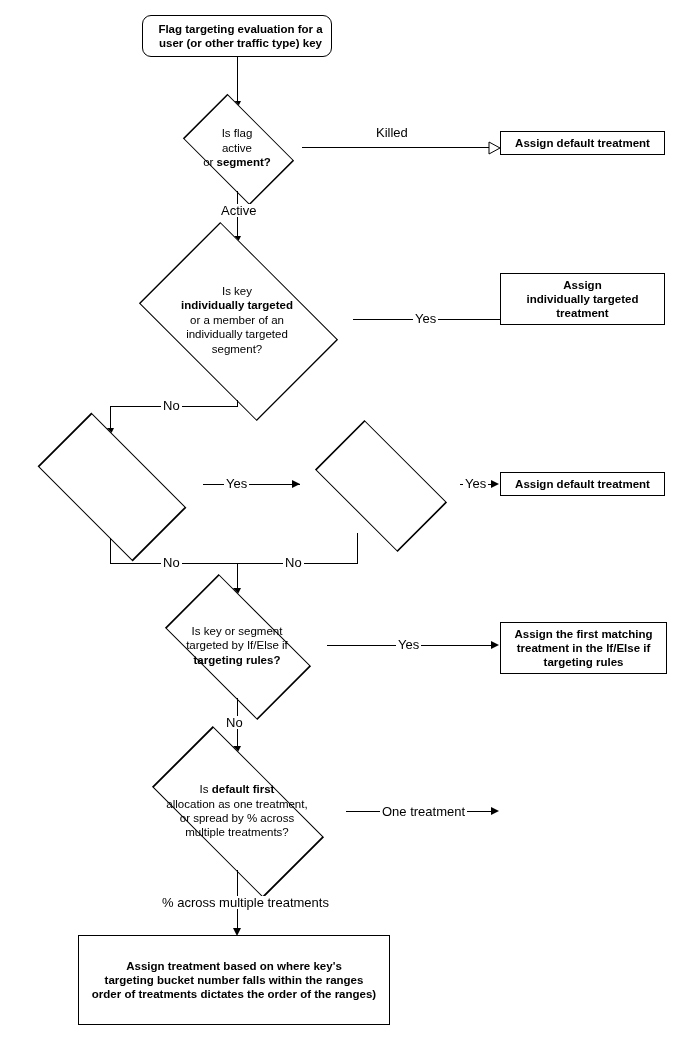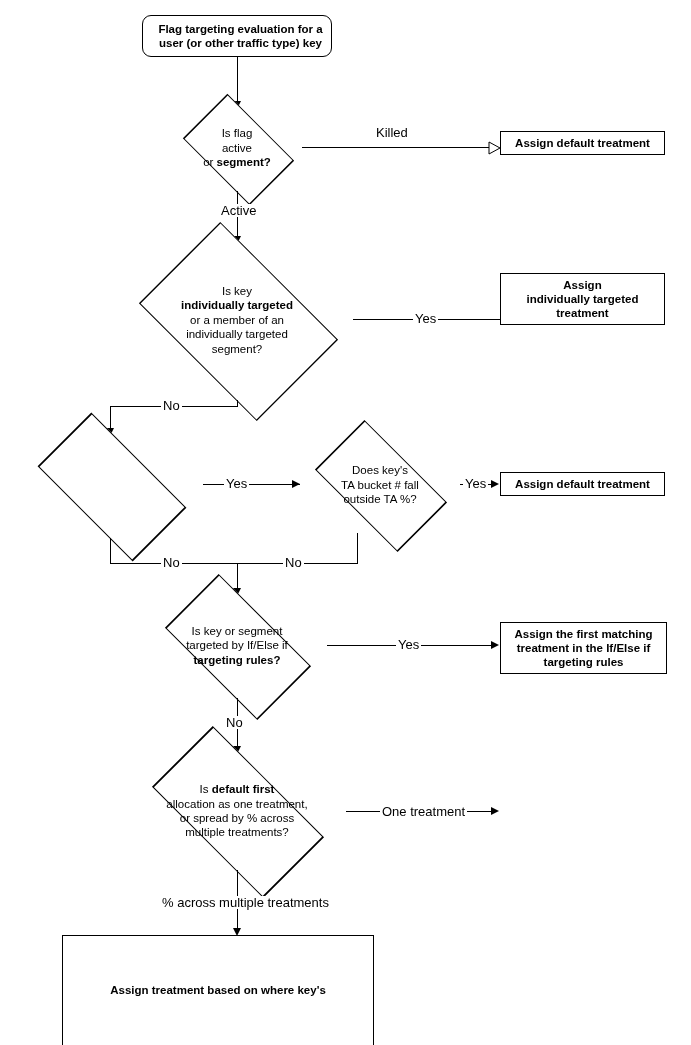--- a/index.html
+++ b/index.html
@@ -176,25 +176,20 @@
   <div class="node diamond" style="left:18px; top:433px; width:185px; height:105px;">
     <div class="dshape" style="width:74px; height:74px; margin-left:-37px; margin-top:-37px; transform: rotate(45deg) scaleX(1.77);"></div>
   </div>
 
   <div class="ln lnh" style="left:203px; top:484px; width:97px; height:1px;"></div>
   <div class="arrow-right" style="left:292px; top:480px;"></div>
   <div class="edge-label" style="left:224px; top:477px;">Yes</div>
 
   <div class="node diamond" style="left:300px; top:437px; width:160px; height:96px;">
     <div class="dshape" style="width:68px; height:68px; margin-left:-34px; margin-top:-34px; transform: rotate(45deg) scaleX(1.67);"></div>
-    <div class="dlabel">
-      <div>Does key's</div>
-      <div>TA bucket # fall</div>
-      <div>outside TA %?</div>
-    </div>
   </div>
 
   <div class="ln lnh" style="left:460px; top:484px; width:34px; height:1px;"></div>
   <div class="arrow-right" style="left:491px; top:480px;"></div>
   <div class="edge-label" style="left:463px; top:477px;">Yes</div>
 
   <div class="node box" style="left:500px; top:472px; width:165px; height:24px;">
     <div>Assign default treatment</div>
   </div>
 
@@ -246,19 +241,21 @@
 
   <div class="ln lnh" style="left:346px; top:811px; width:148px; height:1px;"></div>
   <div class="arrow-right" style="left:491px; top:807px;"></div>
   <div class="edge-label" style="left:380px; top:805px;text-align:right;">One treatment</div>
 
 
   <div class="ln lnv" style="left:237px; top:870px; width:1px; height:62px;"></div>
   <div class="arrow-down" style="left:232.5px; top:928px;"></div>
   <div class="edge-label" style="left:160px; top:896px;">% across multiple treatments</div>
 
-  <div class="node box" style="left:62px; top:935px; width:312px; height:111px;">
+  <div class="node box" style="left:78px; top:935px; width:312px; height:90px;">
     <div>
       <div>Assign treatment based on where key's</div>
+      <div>targeting bucket number falls within the ranges</div>
+      <div>order of treatments dictates the order of the ranges)</div>
     </div>
   </div>
 
 </div>
 
 </body></html>

